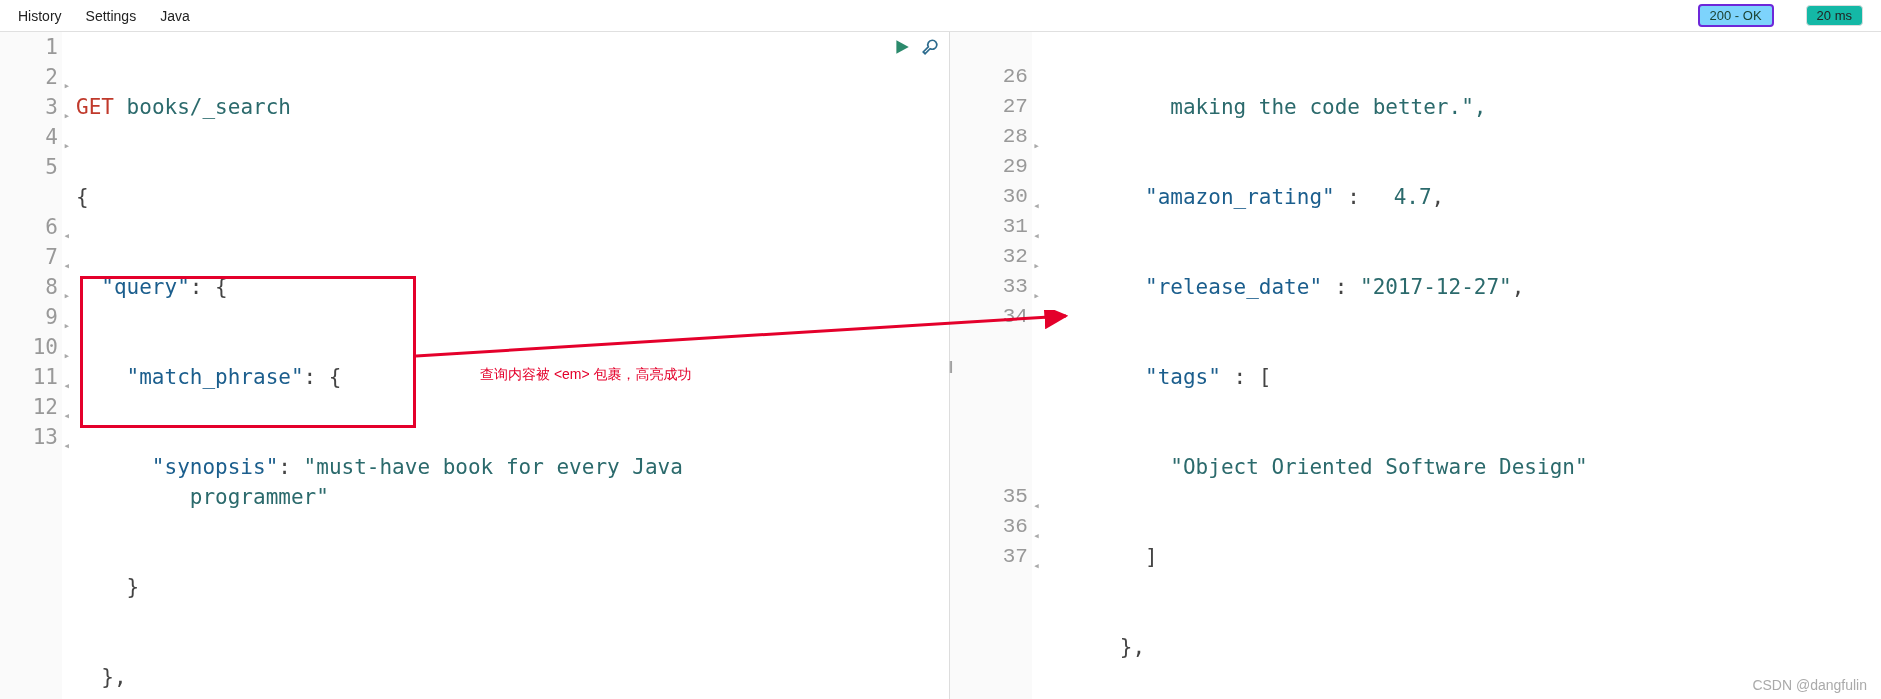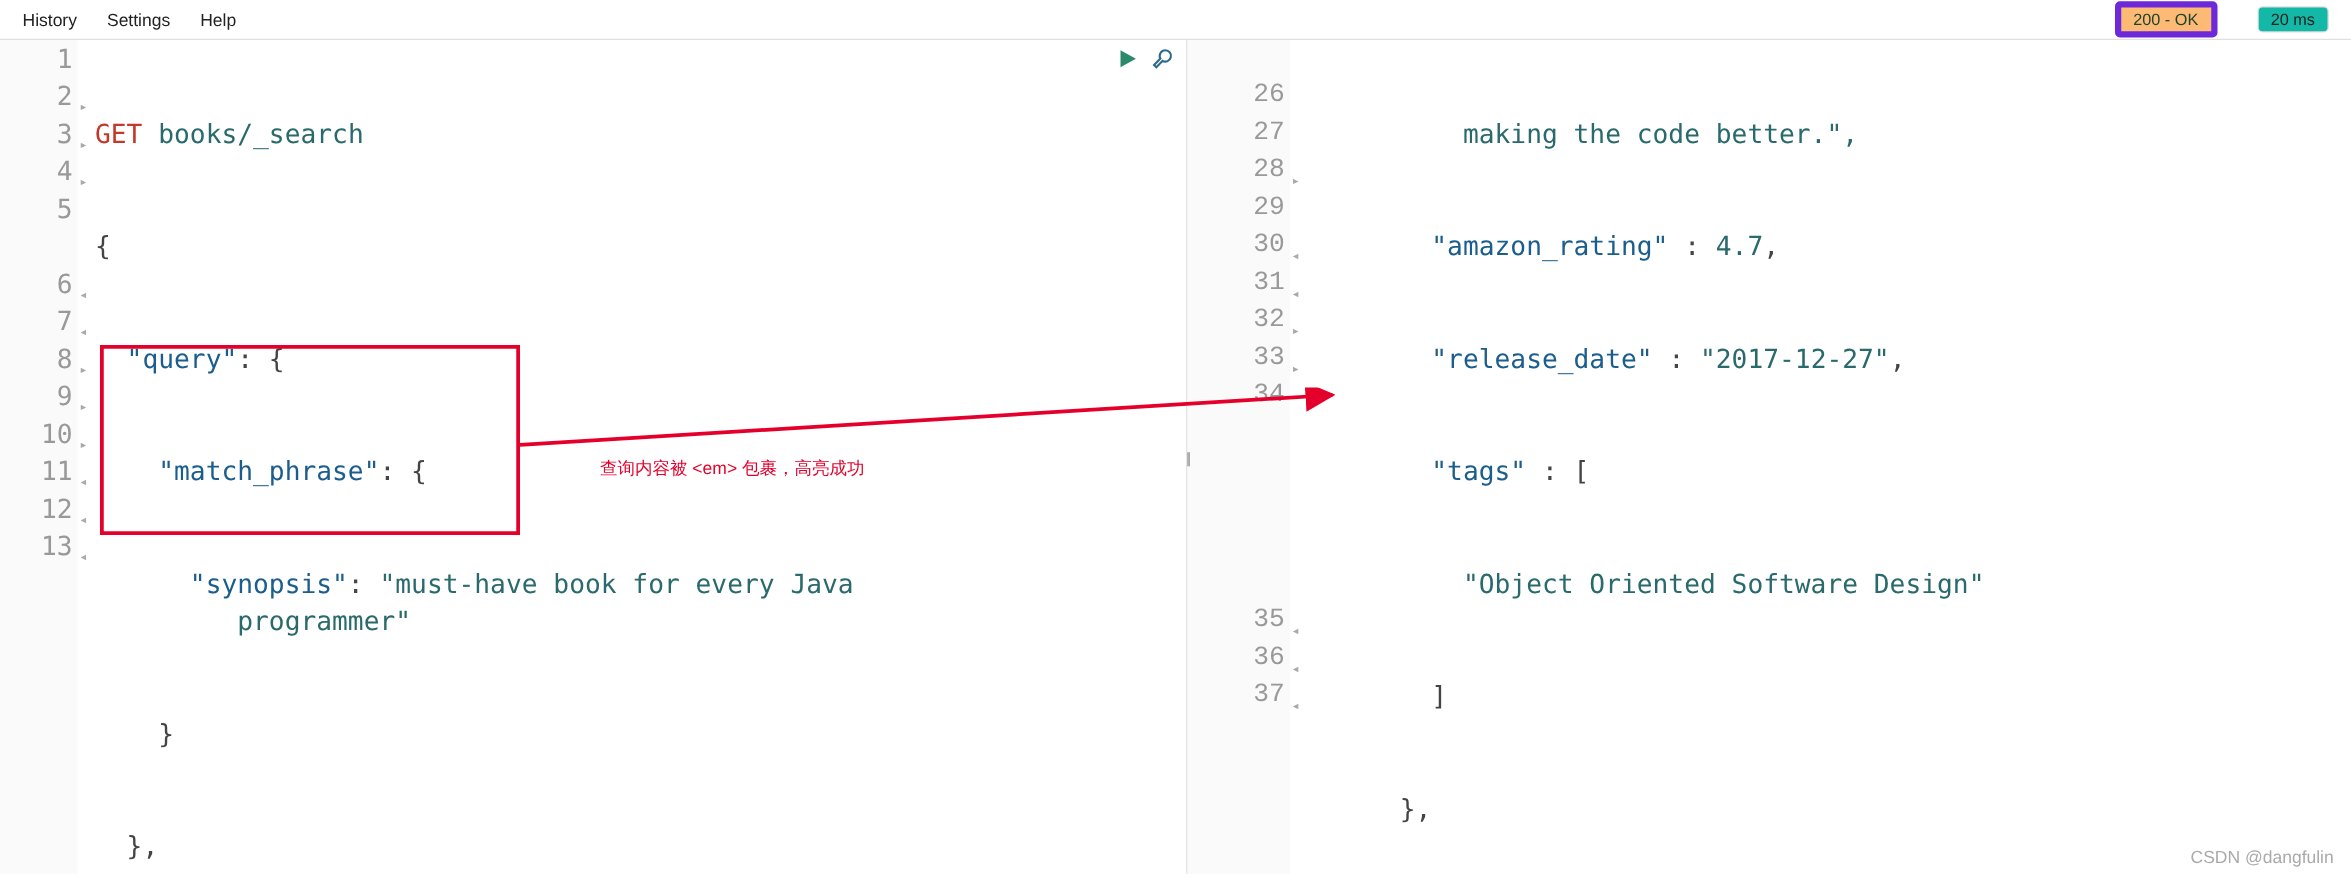--- a/index.html
+++ b/index.html
@@ -2,21 +2,21 @@
 <html><head>
 <meta charset="utf-8">
 <style>
   * { margin:0; padding:0; box-sizing:border-box; }
   html,body { width:100%; height:100%; font-family:Arial,sans-serif; background:#fff; overflow:hidden; }
 
   
   .menubar { display:flex; align-items:center; height:32px; padding:0 18px; gap:24px; font-size:14px; color:#222; border-bottom:1px solid #e0e0e0; }
   .menubar .item { cursor:pointer; }
   .menubar .spacer { flex:1 1 auto; }
-  .status-pill { background:#fdba74; color:#1b4332; border:5px solid #6d28d9; border-radius:4px; padding:2px 10px; font-size:13px; }
+  .status-pill { background:#7dd3fc; color:#1b4332; border:2px solid #6d28d9; border-radius:4px; padding:2px 10px; font-size:13px; }
   .time-pill { background:#14b8a6; border:1px solid #ddd; border-radius:4px; padding:2px 10px; font-size:13px; margin-left:8px; }
 
   .workspace { position:absolute; top:32px; left:0; right:0; bottom:0; }
   .pane { position:absolute; top:0; bottom:0; }
   .left-pane  { left:0; width:50.5%; border-right:1px solid #ddd; }
   .right-pane { right:0; width:49.5%; }
   .splitter { position:absolute; top:50%; left:50.5%; transform:translate(-50%,-50%); color:#999; font-size:12px; cursor:col-resize; letter-spacing:-2px; }
 
   .gutter { position:absolute; top:0; left:0; bottom:0; width:62px; background:#fafafa; text-align:right; color:#999; font:21px/30px Consolas,Menlo,monospace; padding-right:4px; }
   .left-pane .gutter{ width:62px; }
@@ -27,21 +27,21 @@
   .code { position:absolute; top:0; right:0; bottom:0; font:21px/30px Consolas,Menlo,monospace; white-space:pre; }
   .left-pane .code{ left:62px; padding-left:14px; }
   .right-pane .code{ left:82px; padding-left:12px; }
   .code-row{ height:30px; }
 
   
   .kw{ color:#c0392b; } 
   .path{ color:#2b6a6c; }
   .key{ color:#1b5e8d; }
   .str{ color:#2b6a6c; }
-  .num{ color:#2b6a6c; }
+  .num{ color:#2b6a6c;margin-left:21px; }
   .punct{ color:#444; }
 
   
   .left-actions{ position:absolute; top:6px; right:10px; display:flex; gap:10px; color:#2b6a6c; }
   .left-actions svg{ width:18px; height:18px; }
 
   
   .highlight-box{ position:absolute; border:3px solid #e4002b; pointer-events:none; }
   
   .arrow-svg{ position:absolute; pointer-events:none; }
@@ -49,21 +49,21 @@
   .annot{ position:absolute; color:#e4002b; font-size:14px; }
 
   .watermark{ position:absolute; right:14px; bottom:6px; font-size:14px; color:#aaa;margin-top:31px; }
 </style>
 </head>
 <body>
 
 <div class="menubar">
   <span class="item">History</span>
   <span class="item">Settings</span>
-  <span class="item">Help</span>
+  <span class="item">Java</span>
   <span class="spacer"></span>
   <span class="status-pill">200 - OK</span>
   <span class="time-pill">20 ms</span>
 </div>
 
 <div class="workspace">
 
   <div class="pane left-pane">
     <div class="gutter" id="lgut">
         <div class="gutter-row">1</div>

